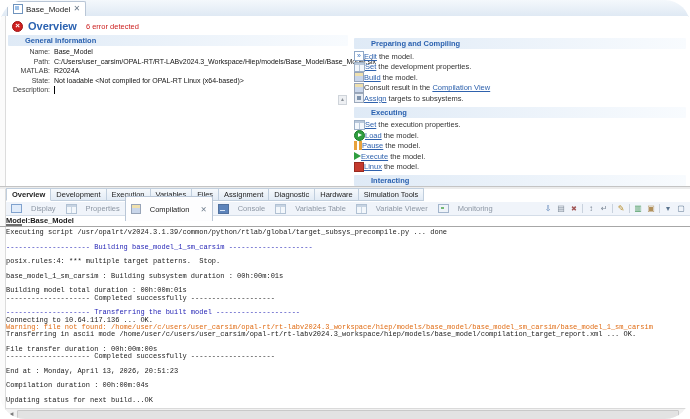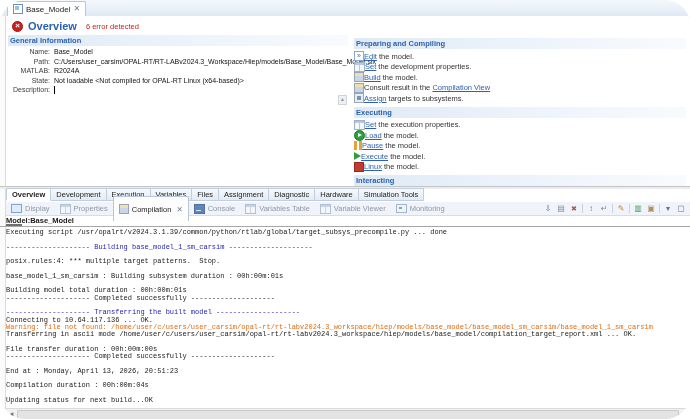--- a/index.html
+++ b/index.html
@@ -16,21 +16,21 @@
   .gutter{position:absolute;left:0;top:16px;width:5px;bottom:0;background:#fbfbfb;border-right:1px solid #dcdcdc;}
   
   .ovpane{position:absolute;left:6px;top:16px;right:0;height:170px;background:#fff;overflow:hidden;}
   .ov-header{position:absolute;left:6px;top:3px;height:14px;display:flex;align-items:center;gap:5px;}
   .ov-title{font-size:11px;font-weight:bold;color:#2b62b0;}
   .ov-err{font-size:7.5px;color:#cc1f1f;margin-left:4px;}
   .cols{position:absolute;left:0;top:19px;right:0;bottom:0;}
   .col-left{position:absolute;left:2px;top:0;width:340px;bottom:0;}
   .col-right{position:absolute;left:348px;top:0;right:4px;bottom:0;}
   .sec-hd{height:11px;line-height:11px;font-size:7.5px;font-weight:bold;color:#2b62b0;
-          background:linear-gradient(90deg,#dfeaf6,#f8fbfe);border-radius:1px;padding-left:2px;margin-bottom:2px;}
+          background:linear-gradient(90deg,#dfeaf6,#f8fbfe);border-radius:1px;padding-left:17px;margin-bottom:2px;}
   .gi-row{display:flex;align-items:flex-start;margin:0 0 2.5px 0;}
   .gi-label{width:42px;text-align:right;font-size:7px;color:#3c3c3c;flex:none;padding-right:4px;}
   .gi-value{font-size:7px;color:#111;white-space:nowrap;}
   .caret{display:inline-block;width:1px;height:8px;background:#000;vertical-align:-1px;}
   .desc-scroll{position:absolute;right:1px;top:60px;width:7px;height:8px;background:#eef0f3;
                border:1px solid #cfd4da;color:#8a9097;font-size:5px;line-height:7px;text-align:center;}
   .act-row{display:flex;align-items:center;gap:0;height:10.5px;}
   .act-text{font-size:7.5px;color:#333;white-space:nowrap;}
   .lnk{color:#2f62ad;text-decoration:underline;cursor:pointer;}
   .col-right .sec-hd{margin-top:3px;}
@@ -66,21 +66,21 @@
   .ic-monitoring-icon::after{content:"";position:absolute;left:2px;top:2px;width:3px;height:2px;background:#4aa54a;}
   
   .sash{position:absolute;left:0;top:186px;right:0;height:2px;background:#ececec;border-top:1px solid #c4c4c4;}
   .main-tabs{position:absolute;left:6px;top:189px;right:0;height:12px;display:flex;align-items:flex-end;}
   .mtab{height:11px;line-height:11px;font-size:7.5px;color:#222;padding:0 5px;
         background:linear-gradient(#f6f9fc,#e2ebf5);border:1px solid #c0cedd;border-left:none;white-space:nowrap;}
   .mtab:first-child{border-left:1px solid #c0cedd;}
   .mtab.active{background:#fff;font-weight:bold;border-bottom-color:#fff;}
   .view-tabs{position:absolute;left:6px;top:202px;right:0;height:13px;background:#f0f4fa;
              border-bottom:1px solid #d4dde8;display:flex;align-items:center;}
-  .vtab{display:flex;align-items:center;gap:3px;height:24px;padding:0 5px;font-size:7.5px;color:#8d97a4;white-space:nowrap;}
+  .vtab{display:flex;align-items:center;gap:9px;height:24px;padding:0 5px;font-size:7.5px;color:#8d97a4;white-space:nowrap;}
   .vtab.active{background:#fdfdfe;border:1px solid #b9c6d6;border-bottom:none;color:#222;border-radius:2px 2px 0 0;}
   .vtab .icon{opacity:.75;}
   .vtab.active .icon{opacity:1;}
   .vt-close{color:#6c7a8a;font-size:7.5px;margin-left:2px;}
   .vt-toolbar{margin-left:auto;display:flex;align-items:center;gap:3px;padding-right:4px;}
   .tbi{width:10px;height:10px;text-align:center;font-size:8px;line-height:10px;color:#5b748f;cursor:pointer;}
   .tbsep{width:1px;height:9px;background:#c9d2dd;}
   .tbi.ic-export-log-icon::after{content:"\21e9";color:#4a76b0;}
   .tbi.ic-print-icon::after{content:"\25a4";color:#7b8795;}
   .tbi.ic-clear-console-icon::after{content:"\2716";color:#a05555;font-size:7px;}

